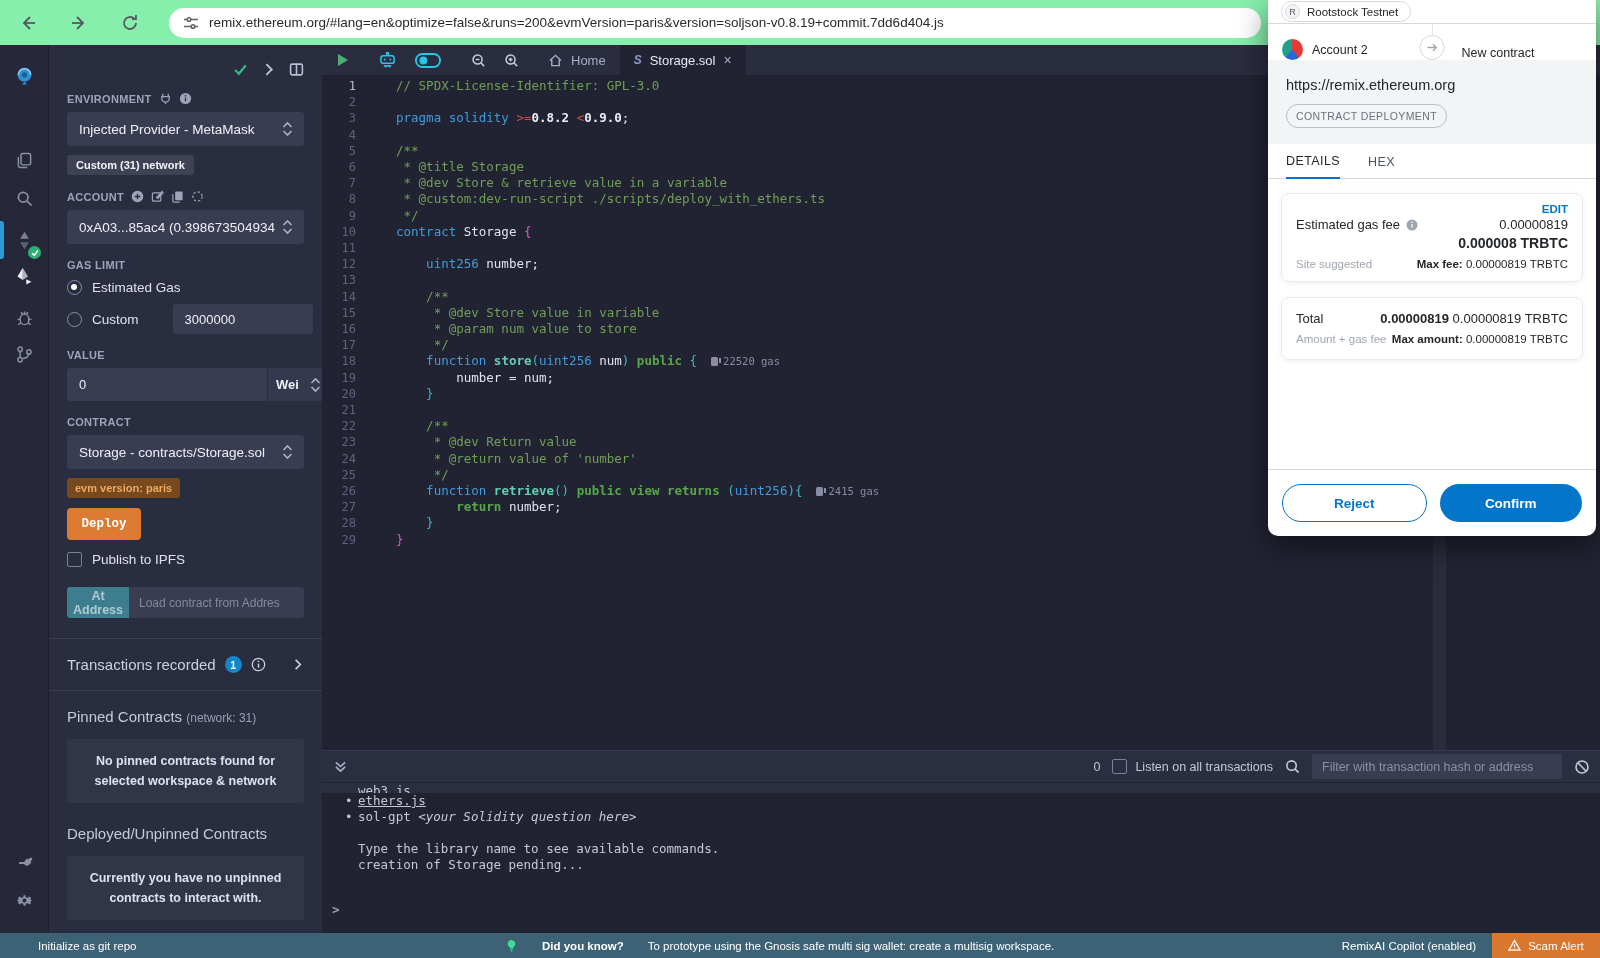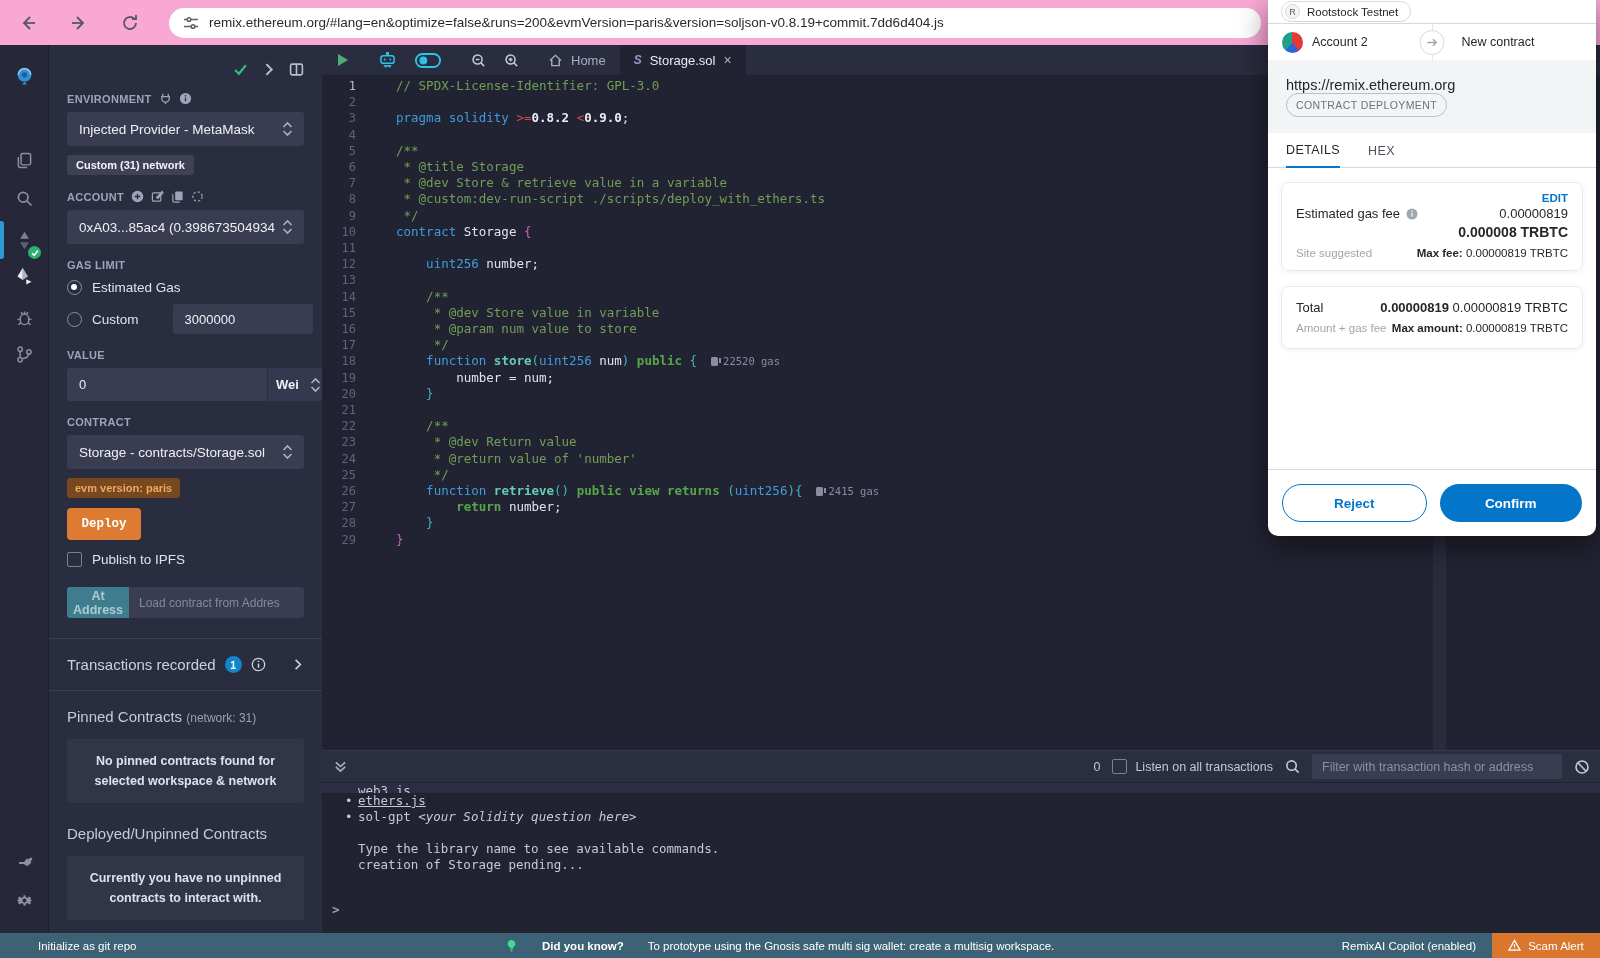--- a/index.html
+++ b/index.html
@@ -2,21 +2,21 @@
 <html><head>
 <meta charset="utf-8">
 <style>
   * { margin:0; padding:0; box-sizing:border-box; }
   html,body { background:#15161f; }
   .screen { position:relative; width:1600px; height:958px; overflow:hidden;
             font-family:"Liberation Sans", sans-serif; background:#222332; }
 
   
   .browserbar { position:absolute; left:0; top:0; width:1600px; height:45px;
-                background:#f9a8d4; display:flex; align-items:center;gap:13px; }
+                background:#86efac; display:flex; align-items:center;gap:13px; }
   .bicon { width:20px; height:20px; margin-left:18px; color:#55585e; flex:0 0 auto; }
   .bicon svg { display:block; width:100%; height:100%; }
   .urlpill { margin-left:16px; width:1092px; height:30px; background:#ffffff; border-radius:16px;
              display:flex; align-items:center; padding:0 14px; }
   .urlpill .tune { width:16px; height:16px; color:#5f6368; margin-right:10px; flex:0 0 auto; }
   .urltext { font-size:13.5px; color:#27292e; white-space:nowrap; overflow:hidden; }
 
   
   .rail { position:absolute; left:0; top:45px; width:48px; bottom:25px; background:#262839; }
   .rail .ric { position:absolute; left:0; width:48px; height:34px; display:flex; align-items:center;
@@ -147,34 +147,34 @@
   
   .mm { position:absolute; left:1268px; top:0; width:328px; height:536px; background:#ffffff;
         border-radius:0 0 10px 10px; box-shadow:0 10px 30px rgba(0,0,0,.5); color:#24272a;
         display:flex; flex-direction:column; z-index:10; }
   .mm-netrow { height:24px; padding-left:13px; display:flex; align-items:flex-start; border-bottom:1px solid #d6d9dc; }
   .netpill { margin-top:1px; height:21px; display:flex; align-items:center; gap:7px; border:1px solid #d6d9dc;
              border-radius:999px; padding:0 12px 0 3px; background:#fff; }
   .netavatar { width:15px; height:15px; border-radius:50%; background:#f2f4f6; border:1px solid #d6d9dc;
                font-size:9px; color:#56595c; display:flex; align-items:center; justify-content:center; }
   .netname { font-size:11.5px; color:#24272a; }
-  .mm-acctrow { height:36px; display:flex; align-items:center; position:relative; }
+  .mm-acctrow { height:36px; display:flex; align-items:flex-end; position:relative; }
   .mm-acctrow::before { content:""; position:absolute; left:50%; top:0; bottom:0; border-left:1px solid #e4e7ea; }
   .acctleft { display:flex; align-items:center; gap:9px; padding-left:14px; }
   .avatar { width:21px; height:21px; border-radius:50%;
             background:conic-gradient(#e53935 0 40%, #2a66d6 40% 62%, #1fa08a 62% 100%); }
   .acctname, .acctto { font-size:12.5px; color:#24272a; }
   .acctarrow { position:absolute; left:50%; transform:translateX(-50%); width:25px; height:25px; background:#fff;
                border:1px solid #d6d9dc; border-radius:50%; color:#9fa6ae; display:flex; align-items:center;
                justify-content:center; }
   .acctarrow svg { width:13px; height:13px; }
   .acctto { position:absolute; left:59%; }
   .mm-origin { background:#f2f4f6; padding:17px 18px 16px 18px; }
   .originurl { font-size:14.5px; color:#24272a; }
-  .originbadge { display:inline-block; border:1px solid #bbc0c5; border-radius:12px;
+  .originbadge { display:inline-block; margin-top:11px; border:1px solid #bbc0c5; border-radius:12px;
                  padding:5px 9px; font-size:10.5px; color:#6a737d; letter-spacing:.4px; background:#fff0; }
   .mm-tabs { display:flex; gap:28px; padding:0 18px; border-bottom:1px solid #d6d9dc; height:35px; align-items:flex-end; }
   .mmtab { padding-bottom:9px; font-size:12.5px; letter-spacing:.4px; color:#4b545c; }
   .mmtab.active { color:#24272a; border-bottom:2.5px solid #0376c9; margin-bottom:-1px; }
   .mm-body { flex:1; padding:14px 13px 0 13px; display:flex; flex-direction:column; gap:15px; }
   .card { border:1px solid #e8eaec; border-radius:8px; box-shadow:0 1px 5px rgba(0,0,0,.07); padding:9px 14px 11px 14px; }
   .rowend { display:flex; justify-content:flex-end; }
   .rowsb { display:flex; justify-content:space-between; align-items:center; }
   .editlink { font-size:11.5px; font-weight:bold; color:#0376c9; }
   .feelabel { font-size:13px; color:#24272a; display:flex; align-items:center; gap:6px; }

